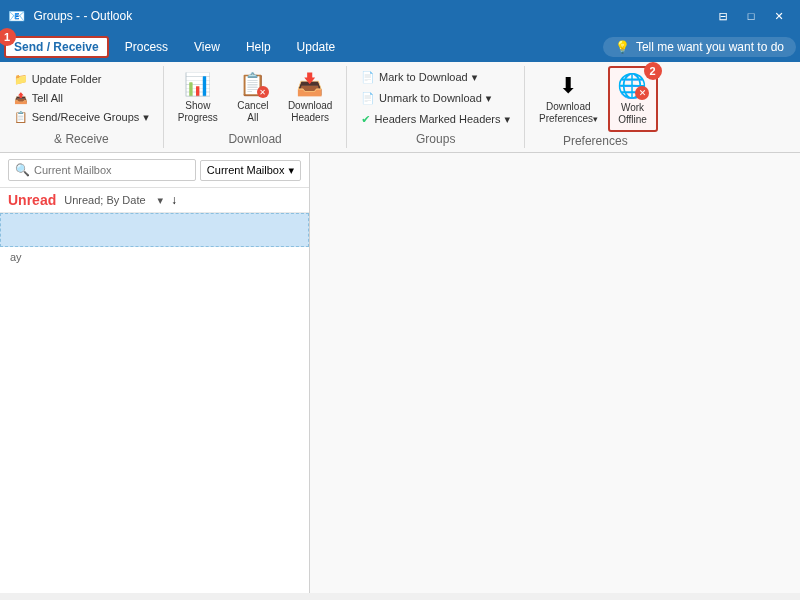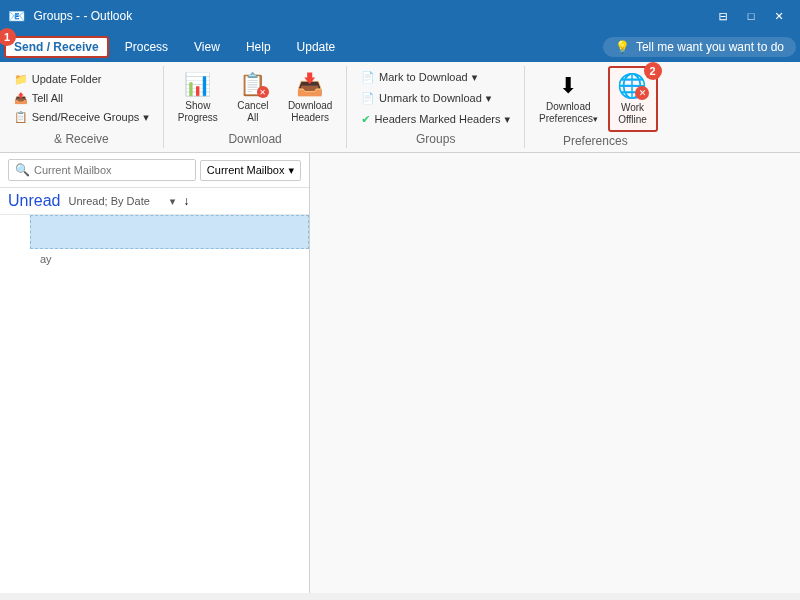--- a/index.html
+++ b/index.html
@@ -192,36 +192,36 @@
 
     
     .filter-bar {
       display: flex;
       align-items: center;
       padding: 4px 8px;
       gap: 8px;
       border-bottom: 1px solid #e8e8e8;
     }
     .filter-label {
-      color: #1d4ed8;
-      font-size: 16px;
-      font-weight: 400;
+      color: #ef4444;
+      font-size: 14px;
+      font-weight: 700;
       cursor: pointer;
     }
     .filter-sort {
       display: flex;
       align-items: flex-start;
-      gap: 20px;
+      gap: 12px;
       font-size: 11px;
       color: #555;
       cursor: pointer;
     }
 
     
-    .mail-list { flex: 1; overflow-y: auto; padding-left: 30px; }
+    .mail-list { flex: 1; overflow-y: auto; }
     .mail-item {
       padding: 8px 10px;
       border-bottom: 1px solid #f0f0f0;
       cursor: pointer;
     }
     .mail-item.selected { background: #cce4f7; border: 1px dashed #8bbfdf; }
 
     
     .day-label {
       padding: 4px 10px;

